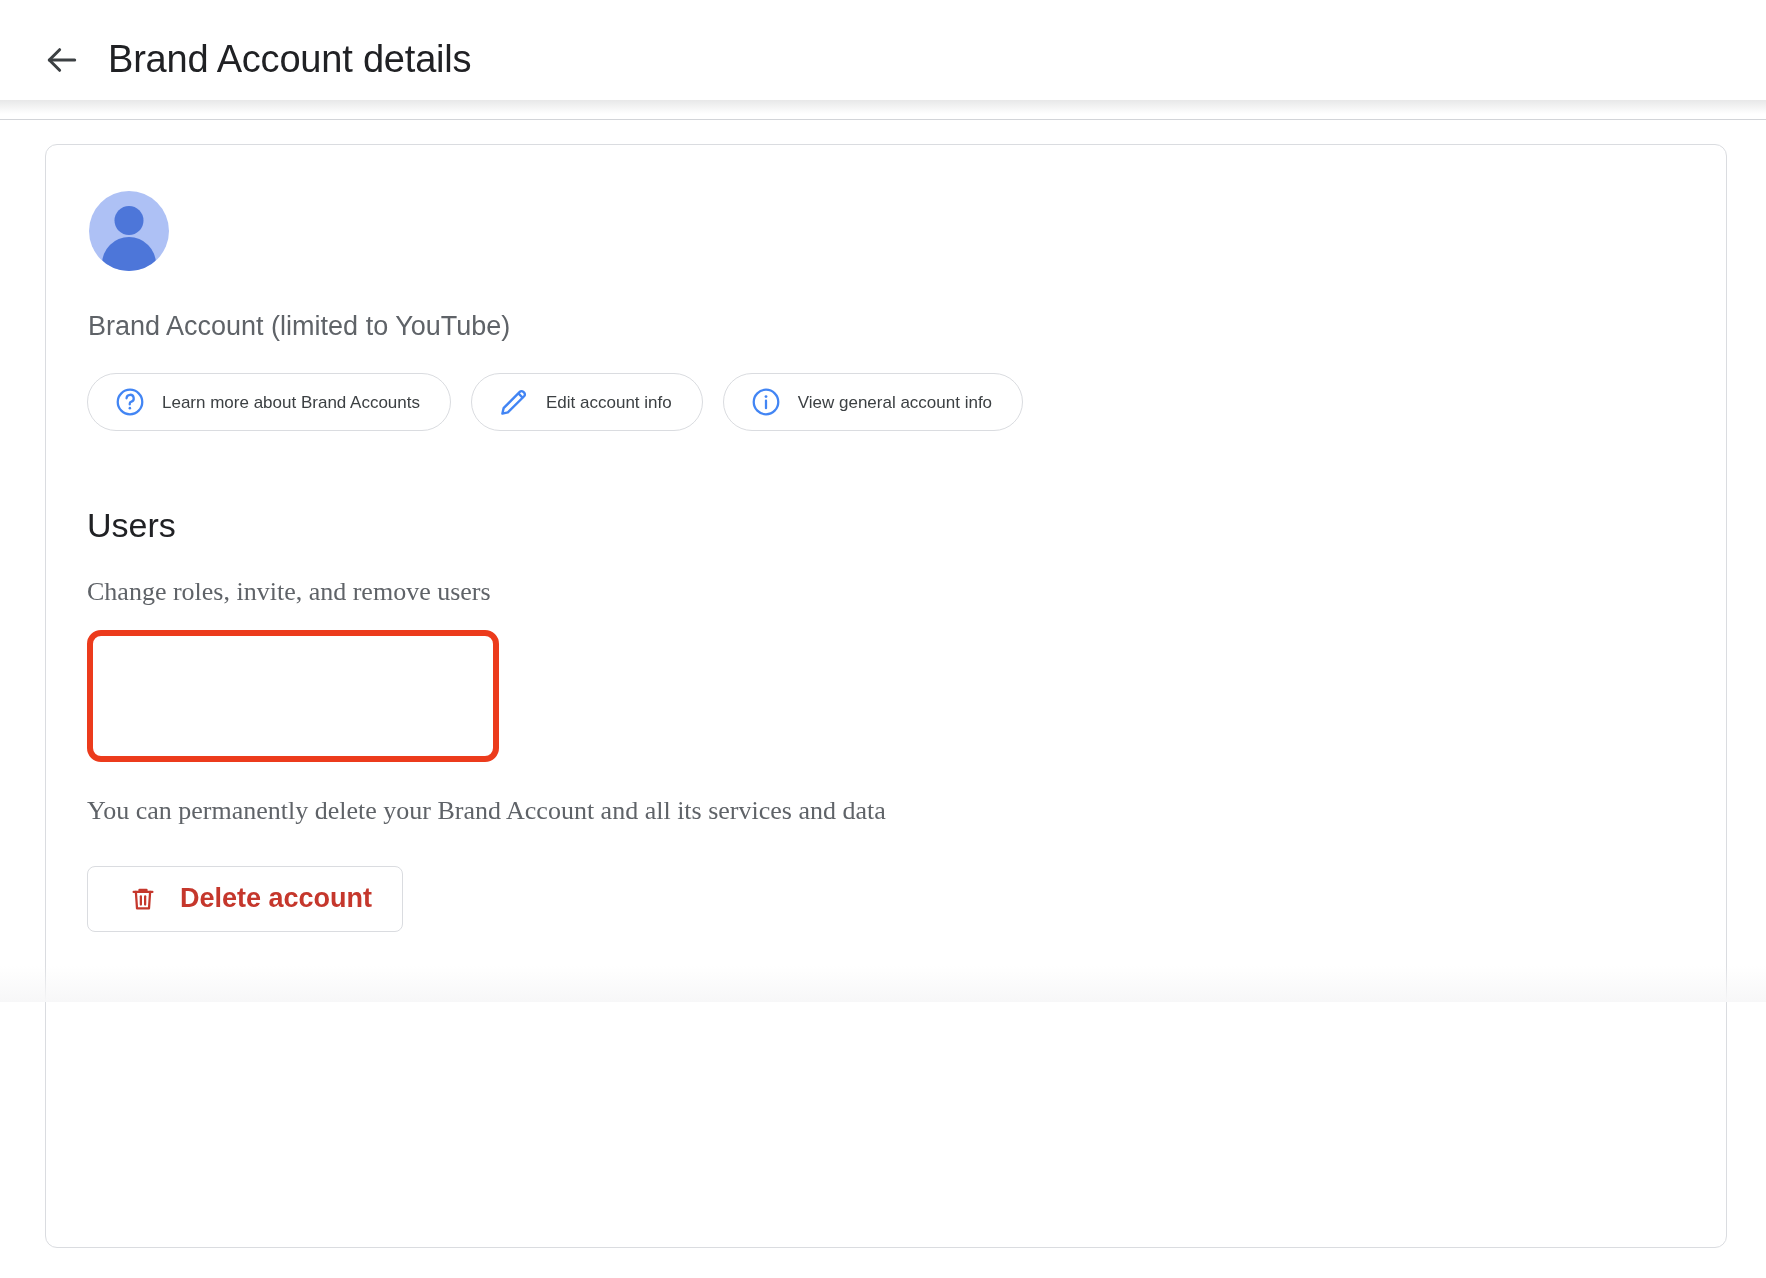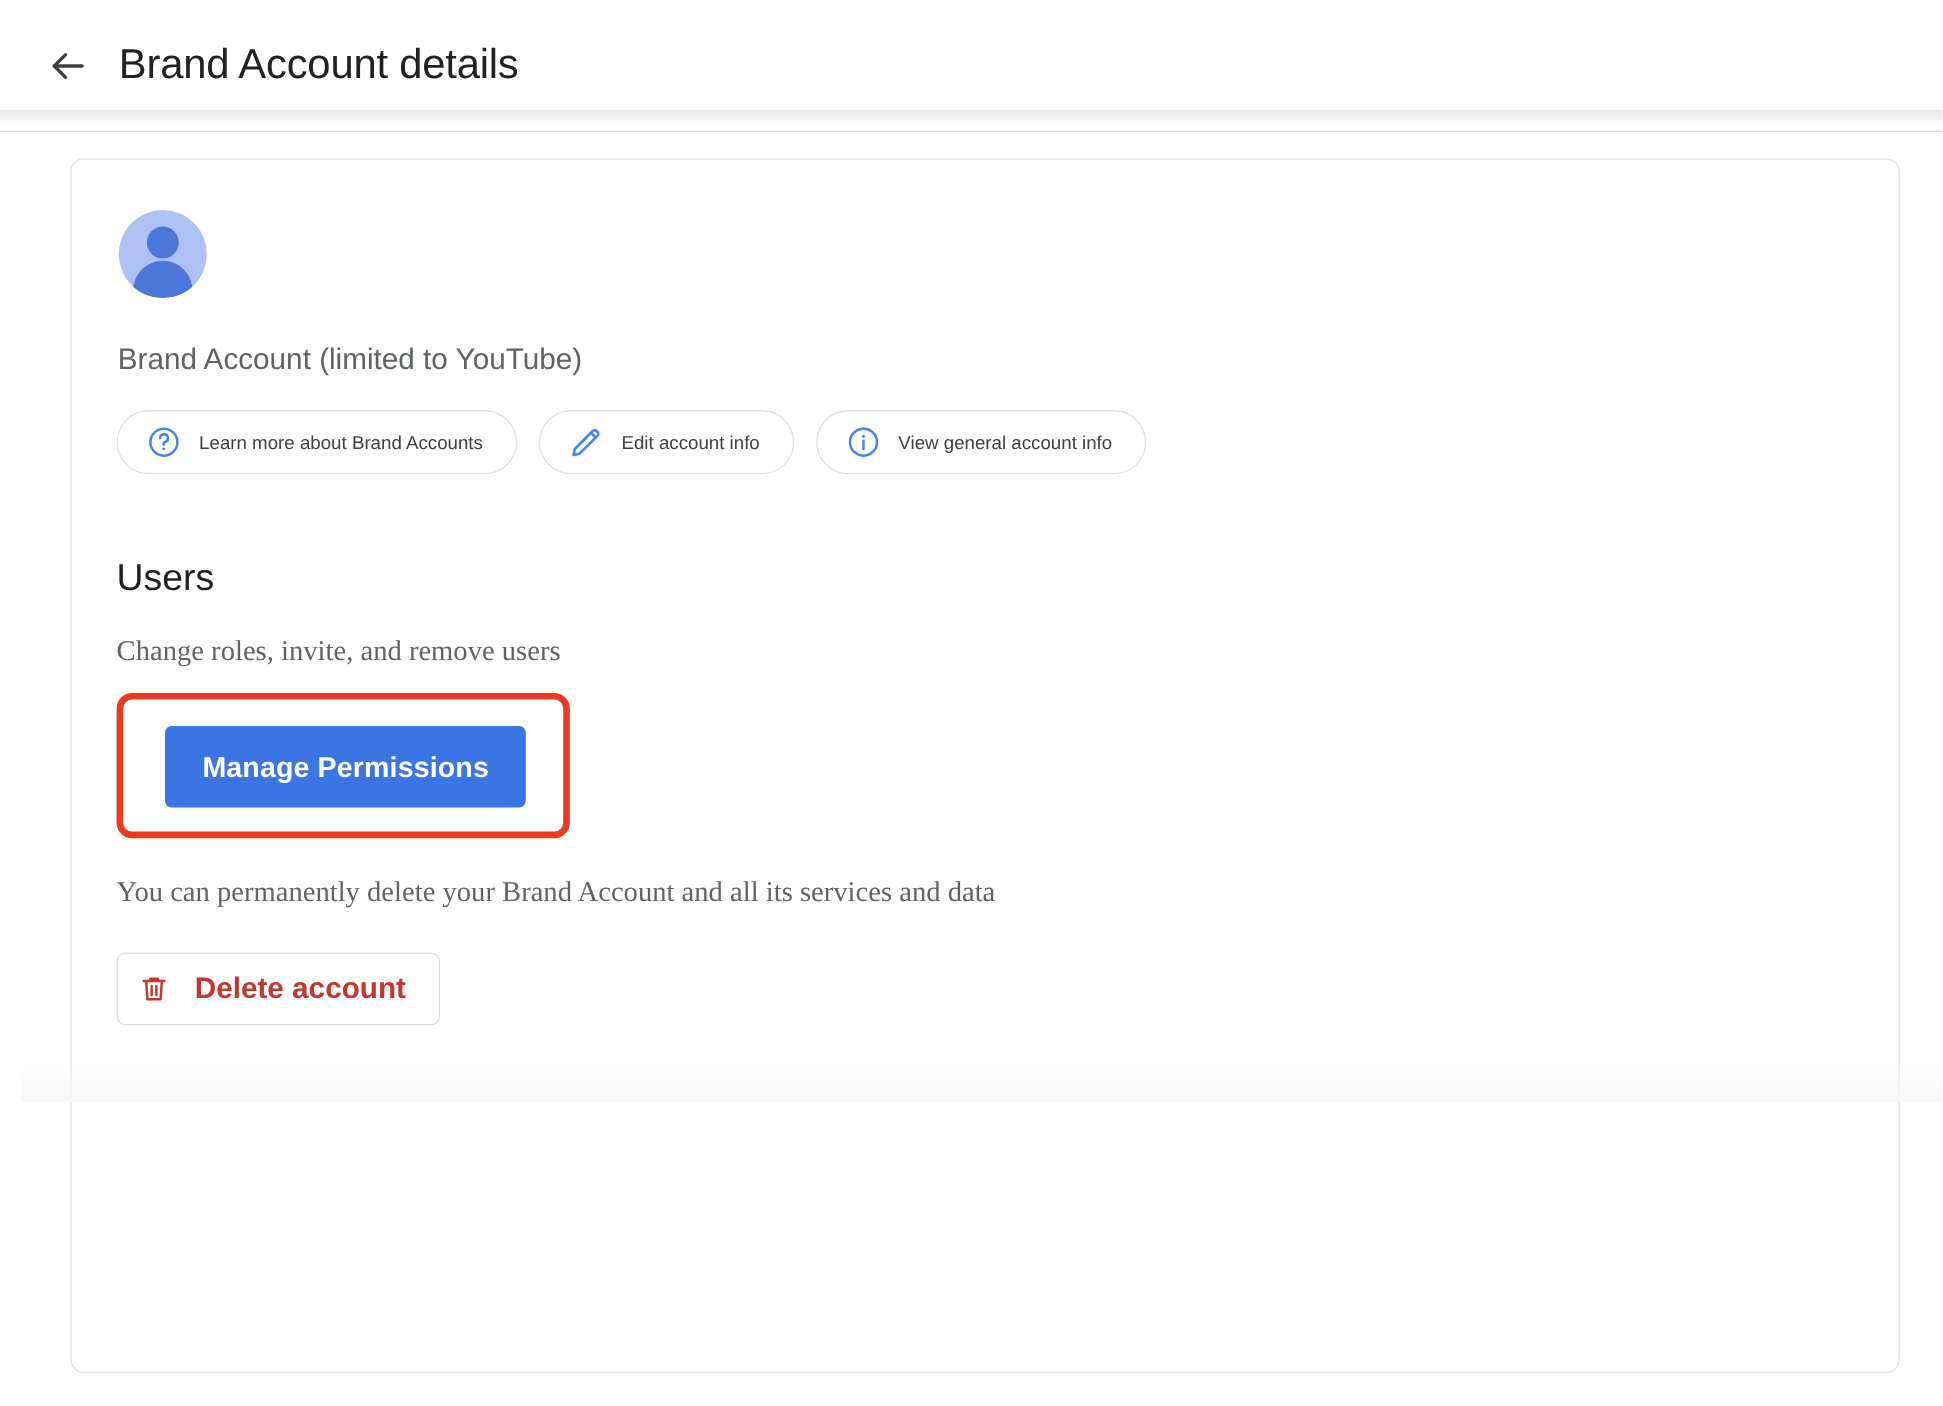--- a/index.html
+++ b/index.html
@@ -63,21 +63,20 @@
     font-weight: 400;
     letter-spacing: -0.2px;
   }
 
   
   .content-area {
     position: relative;
     padding: 24px 39px 0 45px;
     box-sizing: border-box;
     height: 882px;
-    margin-left: 19px;
   }
   .detail-card {
     position: relative;
     border: 1px solid #dadce0;
     border-radius: 12px;
     background: #ffffff;
     height: 1104px;
     box-sizing: border-box;
     padding: 46px 44px 0 41px;
     overflow: hidden;
@@ -213,21 +212,21 @@
   #delete-section { margin-top: 65px; }
   #delete-subtitle { margin-top: 33px; }
 
   
   .outline-button {
     margin-top: 39px;
     display: inline-flex;
     align-items: center;
     gap: 22px;
     height: 66px;
-    padding: 0 30px 0 18px;
+    padding: 0 30px 0 40px;
     border: 1px solid #dadce0;
     border-radius: 8px;
     background: #ffffff;
     cursor: pointer;
     box-sizing: border-box;
   }
   .outline-button .btn-label {
     font-size: 27px;
     font-weight: 700;
     color: #c5372c;
@@ -308,21 +307,20 @@
         <span class="chip-label">View general account info</span>
       </div>
 
     </div>
 
     
     <div class="section-title" id="users-section">Users</div>
     <div class="section-sub" id="users-subtitle">Change roles, invite, and remove users</div>
 
     <div class="highlight-wrap">
-      <button class="primary-button">Manage Permissions</button>
       <div class="highlight-box"></div>
     </div>
 
     
     <div class="section-sub" id="delete-subtitle">You can permanently delete your Brand Account and all its services and data</div>
 
     <button class="outline-button">
       <span>
         <svg width="30" height="30" viewBox="0 0 24 24" fill="none" stroke="#c5372c" stroke-width="1.8" stroke-linecap="round" stroke-linejoin="round">
           <polyline points="4.5,6.3 19.5,6.3"></polyline>

